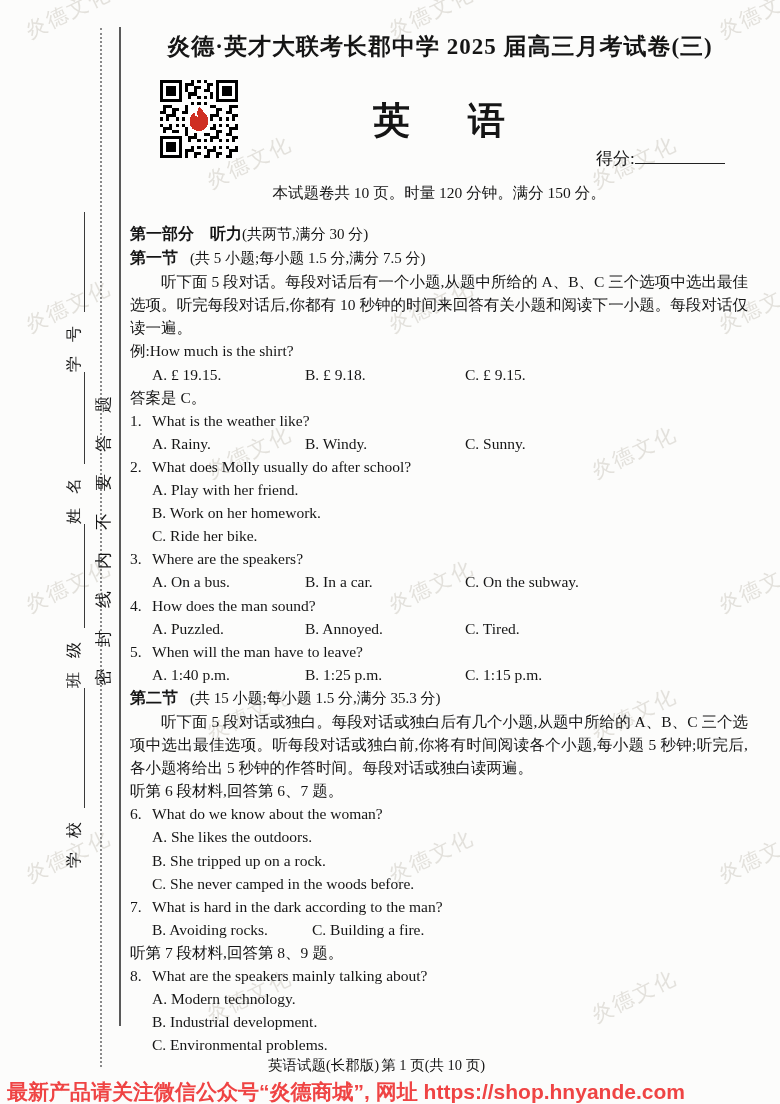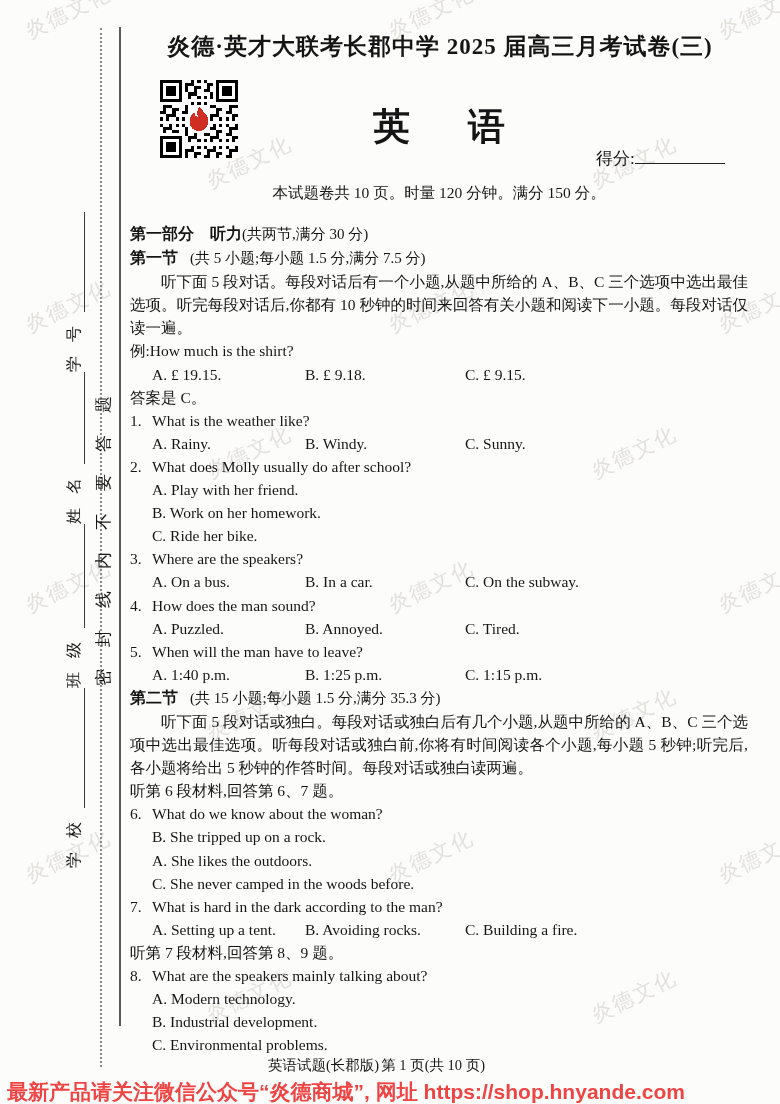--- a/index.html
+++ b/index.html
@@ -17,21 +17,21 @@
   .sb-label{flex:none;letter-spacing:14px;}
   .sb-blank{flex:none;align-self:stretch;border-bottom:1px solid #3a3a3a;}
   .bw1{width:120px}.bw2{width:104px}.bw3{width:92px}.bw4{width:100px}
   .sb-seal{position:absolute;left:92px;top:686px;width:302px;height:20px;
            transform:rotate(-90deg);transform-origin:0 0;font-size:17px;letter-spacing:22px;white-space:nowrap;}
   
   .content{position:absolute;left:130px;top:0;width:618px;}
   .title{position:absolute;top:31px;left:-10px;width:640px;text-align:center;font-size:23px;
          font-weight:bold;white-space:nowrap;letter-spacing:1px;}
   .qr{position:absolute;left:30px;top:80px;width:78px;height:78px;}
-  .subject-wrap{position:absolute;top:102px;left:0;width:100%;text-align:center;}
+  .subject-wrap{position:absolute;top:96px;left:0;width:100%;text-align:center;}
   .subject{font-size:37px;font-weight:bold;letter-spacing:58px;margin-right:-58px;}
   .score{position:absolute;top:147px;left:466px;font-size:17px;font-weight:normal;white-space:nowrap;}
   .score-blank{display:inline-block;width:90px;height:15px;border-bottom:1px solid #222;}
   .notice{position:absolute;top:183px;left:0;width:100%;text-align:center;font-size:15.5px;}
   
   .body{position:absolute;top:222px;left:0;width:100%;font-size:15.5px;line-height:23.1px;}
   .body p{margin:0;}
   .hd{font-family:"Liberation Sans","DejaVu Sans",sans-serif;font-weight:bold;font-size:16px;}
   .hd .rest{font-family:"Liberation Serif","DejaVu Serif",serif;font-weight:normal;font-size:15px;}
   .hd .gap{margin-right:12px;}
@@ -313,27 +313,26 @@
         <span class="c3">C. 1:15 p.m.</span>
       </div>
 
       <p class="hd"><span class="gap">第二节</span><span class="rest">(共 15 小题;每小题 1.5 分,满分 35.3 分)</span></p>
 
       <p class="indent">听下面 5 段对话或独白。每段对话或独白后有几个小题,从题中所给的 A、B、C 三个选项中选出最佳选项。听每段对话或独白前,你将有时间阅读各个小题,每小题 5 秒钟;听完后,各小题将给出 5 秒钟的作答时间。每段对话或独白读两遍。</p>
 
       <p>听第 6 段材料,回答第 6、7 题。</p>
 
       <p class="qline"><span class="qnum">6.</span><span>What do we know about the woman?</span></p>
+      <p class="opt-stack">A. She likes the outdoors.</p>
       <p class="opt-stack">B. She tripped up on a rock.</p>
-      <p class="opt-stack">A. She likes the outdoors.</p>
       <p class="opt-stack">C. She never camped in the woods before.</p>
 
       <p class="qline"><span class="qnum">7.</span><span>What is hard in the dark according to the man?</span></p>
       <div class="opt-row">
-        <span class="c1">A. Setting up a tent.</span>
         <span class="c2">B. Avoiding rocks.</span>
         <span class="c3">C. Building a fire.</span>
       </div>
 
       <p>听第 7 段材料,回答第 8、9 题。</p>
 
       <p class="qline"><span class="qnum">8.</span><span>What are the speakers mainly talking about?</span></p>
       <p class="opt-stack">A. Modern technology.</p>
       <p class="opt-stack">B. Industrial development.</p>
       <p class="opt-stack">C. Environmental problems.</p>

